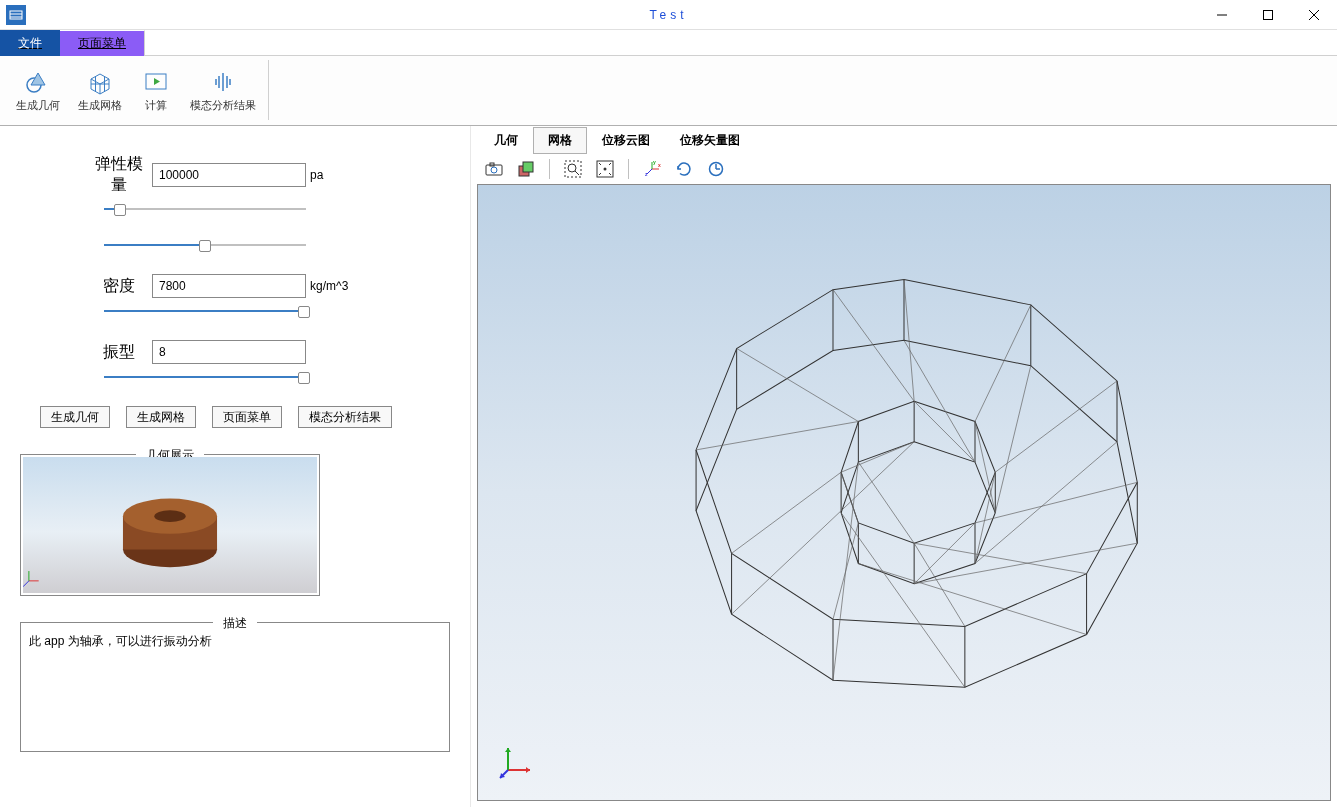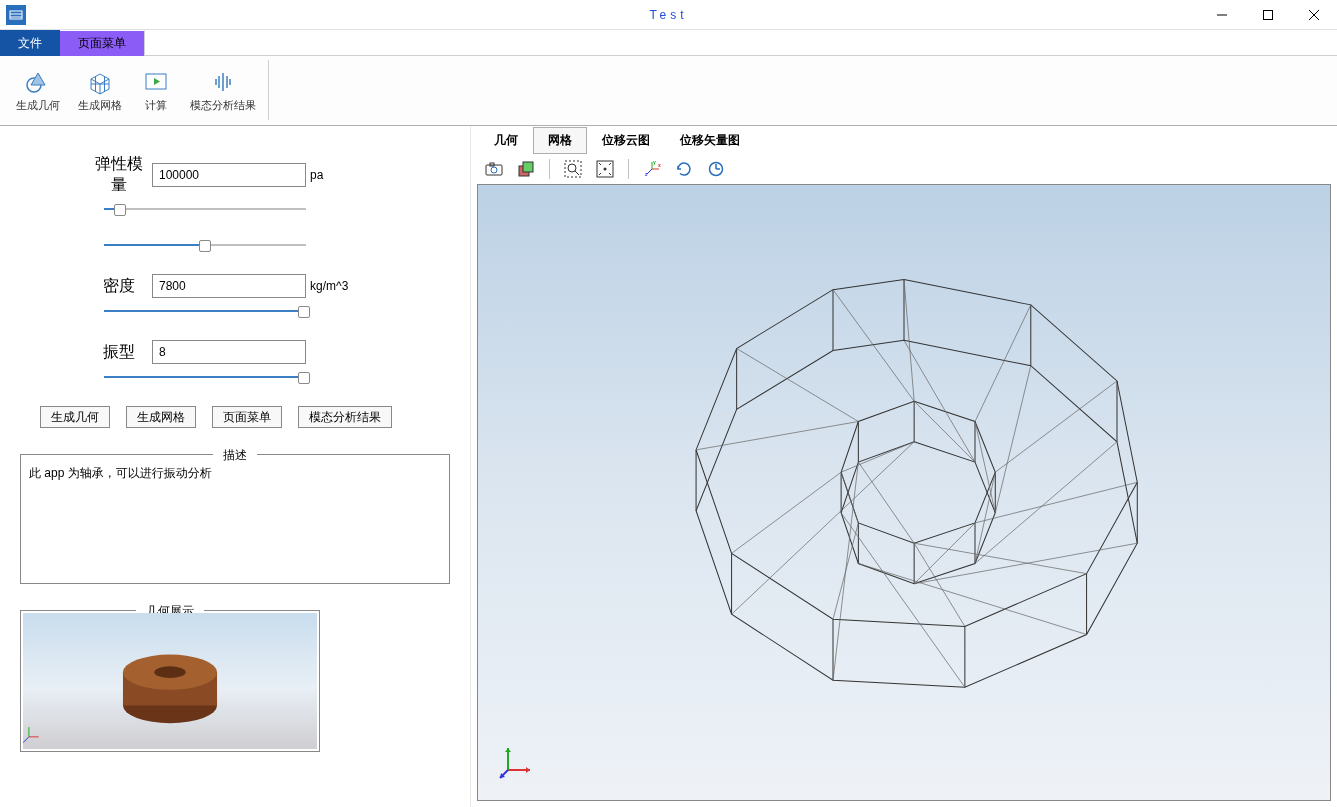--- a/index.html
+++ b/index.html
@@ -2,21 +2,21 @@
 <html><head>
 <meta charset="utf-8">
 <style>
 * { box-sizing: border-box; margin: 0; padding: 0; font-family: "Microsoft YaHei", Arial, sans-serif; }
 body { background: #fff; font-size: 12px; overflow: hidden; width: 1337px; height: 807px; }
 .titlebar { height: 30px; background: #fff; display: flex; align-items: center; border-bottom: 1px solid #e0e0e0; position: relative; }
 .titlebar-icon { width: 20px; height: 20px; margin-left: 6px; background: #2a6fbd; display:flex; align-items:center; justify-content:center; color:#fff; font-size:11px;}
 .titlebar-title { position:absolute; left:50%; transform:translateX(-50%); color:#1d4ed8; font-size:12px; letter-spacing: 4px;}
 .titlebar-controls { margin-left:auto; display:flex; }
 .titlebar-controls div { width:46px; height:30px; display:flex; align-items:center; justify-content:center; font-family: Arial; font-size:14px; color:#333;}
-.menubar { height: 26px; display:flex; border-bottom:1px solid #d0d0d0;}
+.menubar { height: 26px; display:flex; border-bottom:1px solid #d0d0d0;text-decoration:underline;}
 .menubar-item { padding: 0 18px; height:26px; display:flex; align-items:center; font-size:12px; cursor:pointer;}
 .menubar-item.primary { background:#1553a4; color:#fff;}
 .menubar-item.active { background:#8b5cf6; border-right:1px solid #d0d0d0; border-top:1px solid #fff;}
 .ribbon { height: 70px; display:flex; padding:4px 8px; border-bottom:1px solid #b0b0b0; background:#fdfdfd; gap:2px;}
 .ribbon-item { display:flex; flex-direction:column; align-items:center; justify-content:center; padding:2px 8px; min-width:48px; cursor:pointer;}
 .ribbon-item .ribbon-icon { width:28px; height:28px; display:flex; align-items:center; justify-content:center;}
 .ribbon-item .ribbon-label { font-size:11px; color:#333; margin-top:2px;}
 .ribbon-group-end { border-right:1px solid #d0d0d0; margin-left:2px; margin-right:2px;}
 .content { display:flex; height: calc(807px - 30px - 26px - 70px);}
 .left-panel { width:470px; padding:28px 4px 4px 4px; position:relative;}
@@ -183,42 +183,42 @@
         </div>
       </div>
 
     <div class="button-row">
       <div class="std-button">生成几何</div>
       <div class="std-button">生成网格</div>
       <div class="std-button">页面菜单</div>
       <div class="std-button">模态分析结果</div>
     </div>
 
-    <div class="fieldset desc">
-      <div class="fieldset-legend">描述</div>
-      <div style="font-size:12px;">此 app 为轴承，可以进行振动分析</div>
-    </div>
-
     <div class="fieldset preview">
       <div class="fieldset-legend">几何展示</div>
       <div class="preview-canvas">
         <svg width="100%" height="100%" viewBox="0 0 300 134">
 
           <ellipse cx="150" cy="92" rx="48" ry="18" fill="#6a3418"></ellipse>
           <rect x="102" y="58" width="96" height="34" fill="#8a4a24"></rect>
           <ellipse cx="150" cy="58" rx="48" ry="18" fill="#a4602e"></ellipse>
           <ellipse cx="150" cy="58" rx="16" ry="6" fill="#5c2e14"></ellipse>
 
           <g transform="translate(6,124)">
             <line x1="0" y1="0" x2="10" y2="0" stroke="#d33" stroke-width="1"></line>
             <line x1="0" y1="0" x2="0" y2="-10" stroke="#2a2" stroke-width="1"></line>
             <line x1="0" y1="0" x2="-6" y2="6" stroke="#33d" stroke-width="1"></line>
           </g>
         </svg>
       </div>
+    </div>
+
+    <div class="fieldset desc">
+      <div class="fieldset-legend">描述</div>
+      <div style="font-size:12px;">此 app 为轴承，可以进行振动分析</div>
     </div>
   </div>
 
   <div class="right-panel">
     <div class="view-tabs">
       <div class="view-tab">几何</div>
       <div class="view-tab active">网格</div>
       <div class="view-tab">位移云图</div>
       <div class="view-tab">位移矢量图</div>
     </div>

